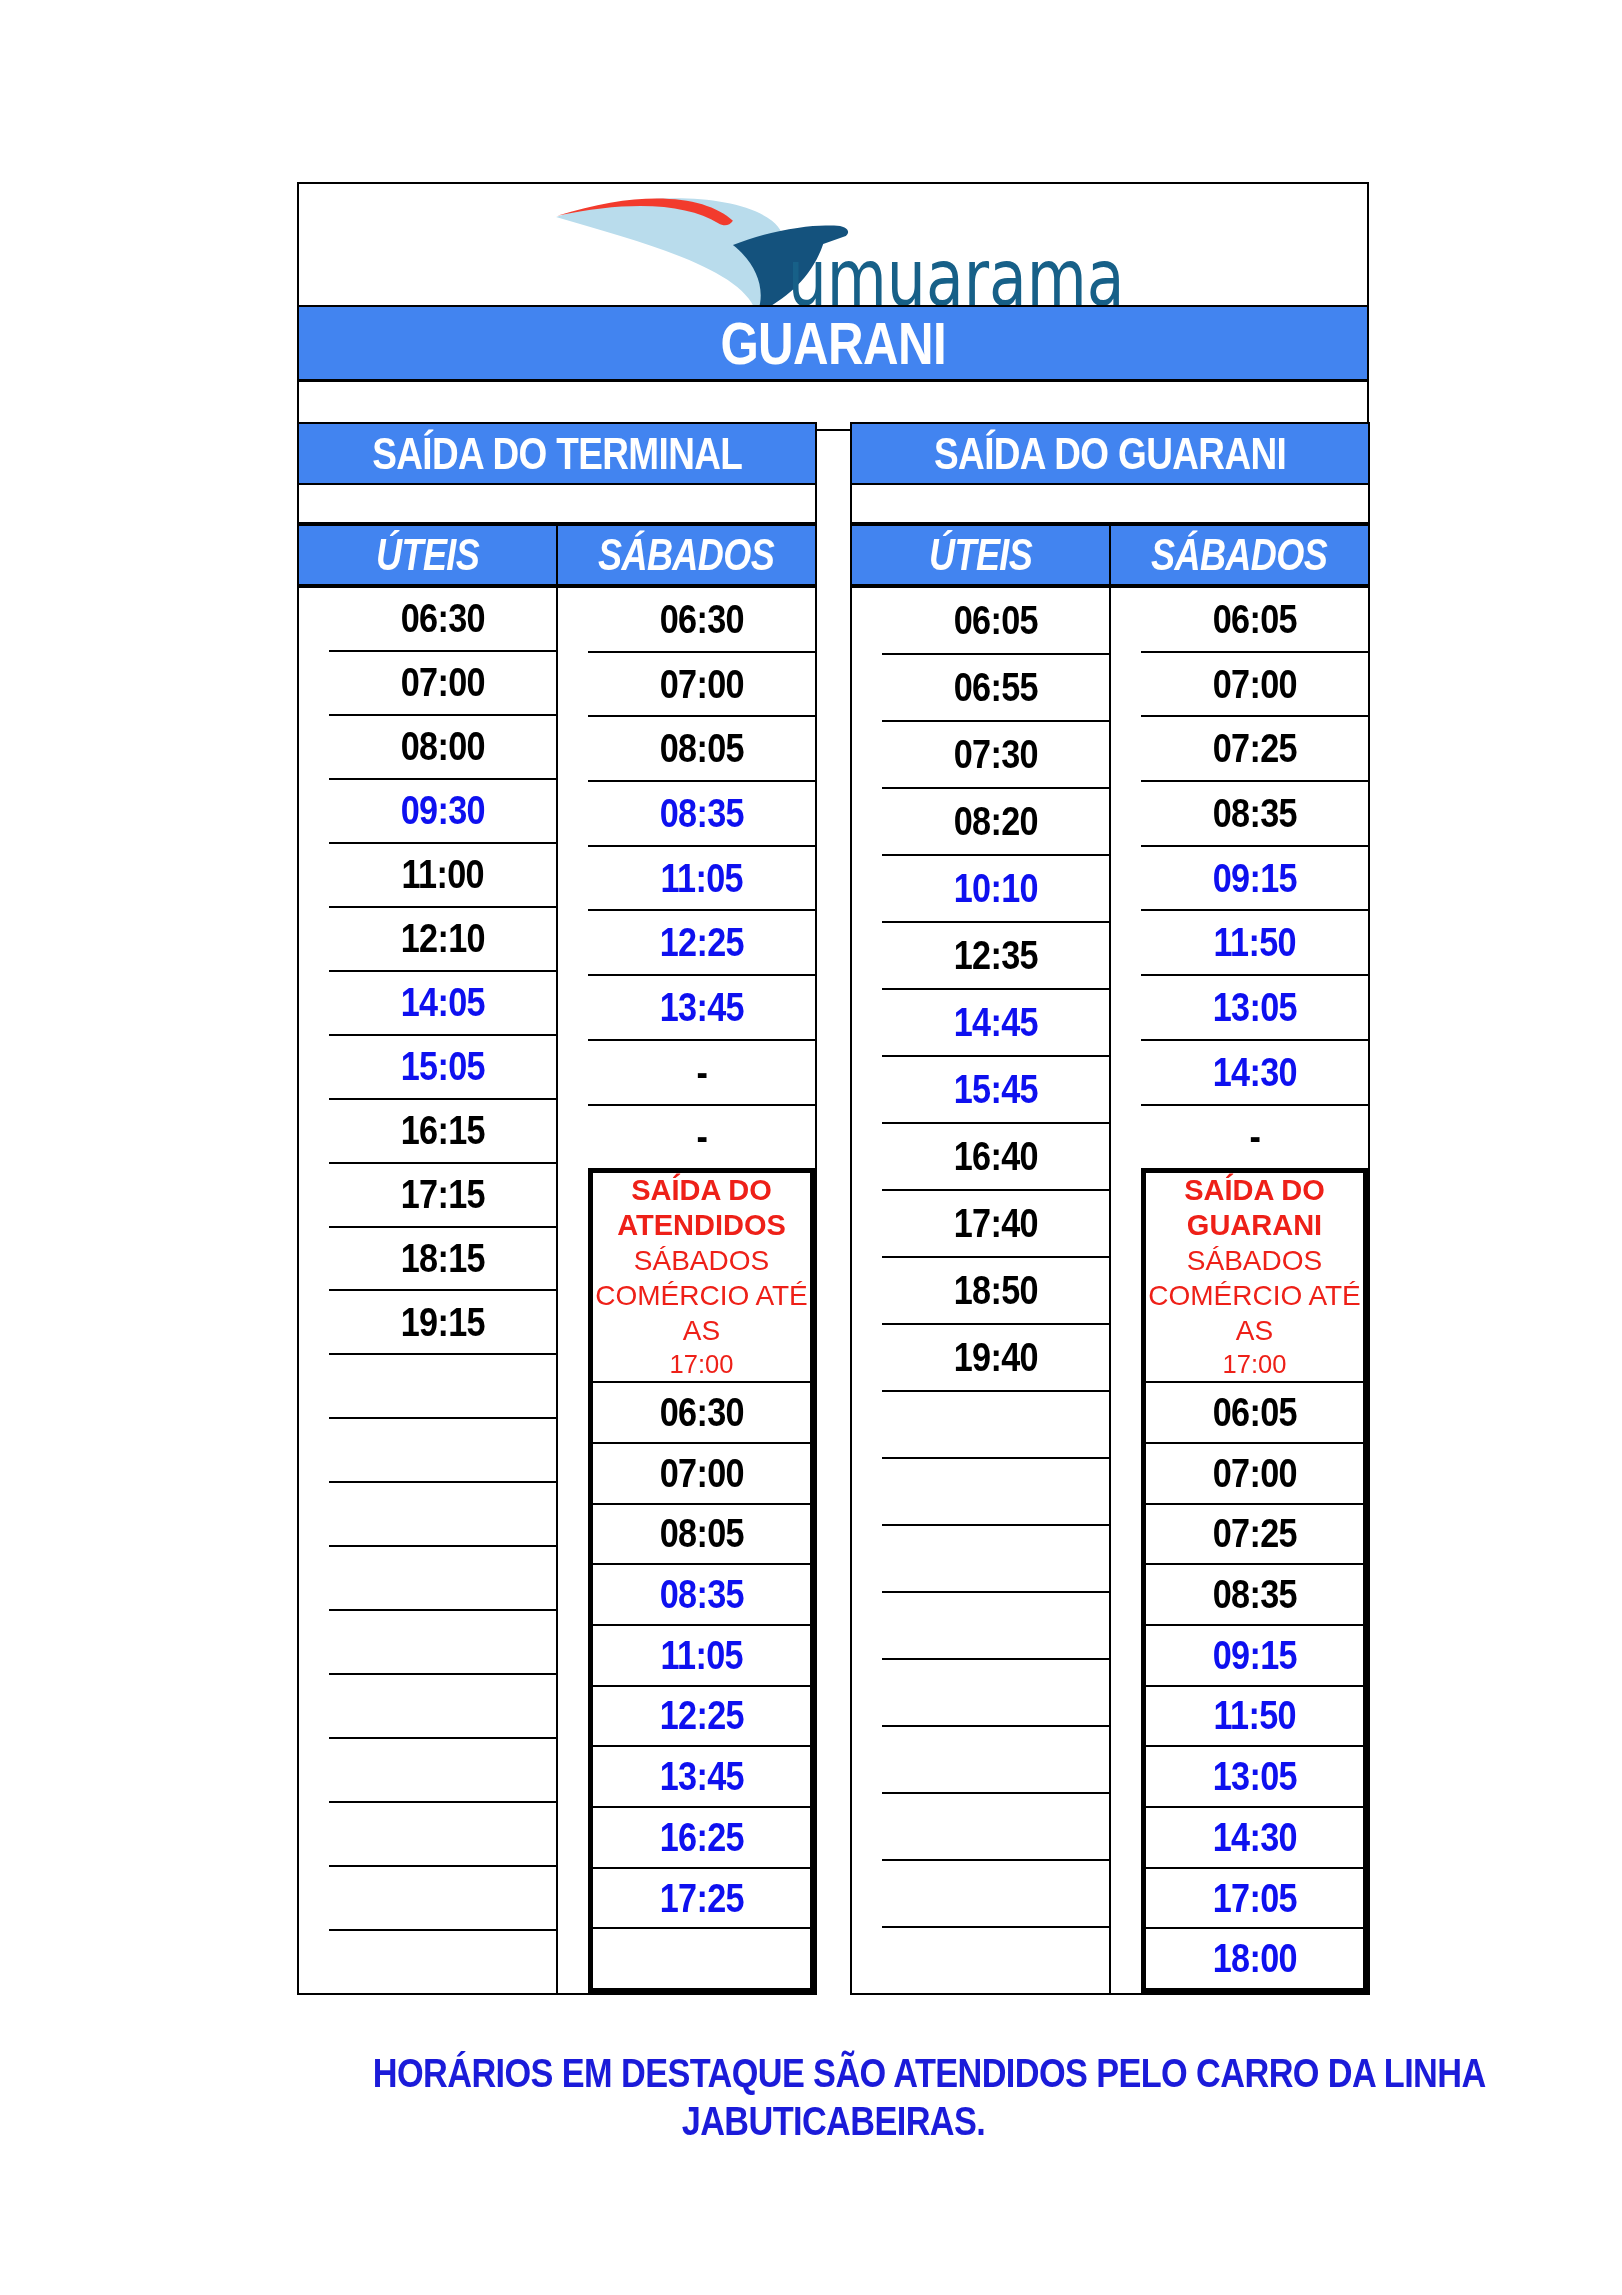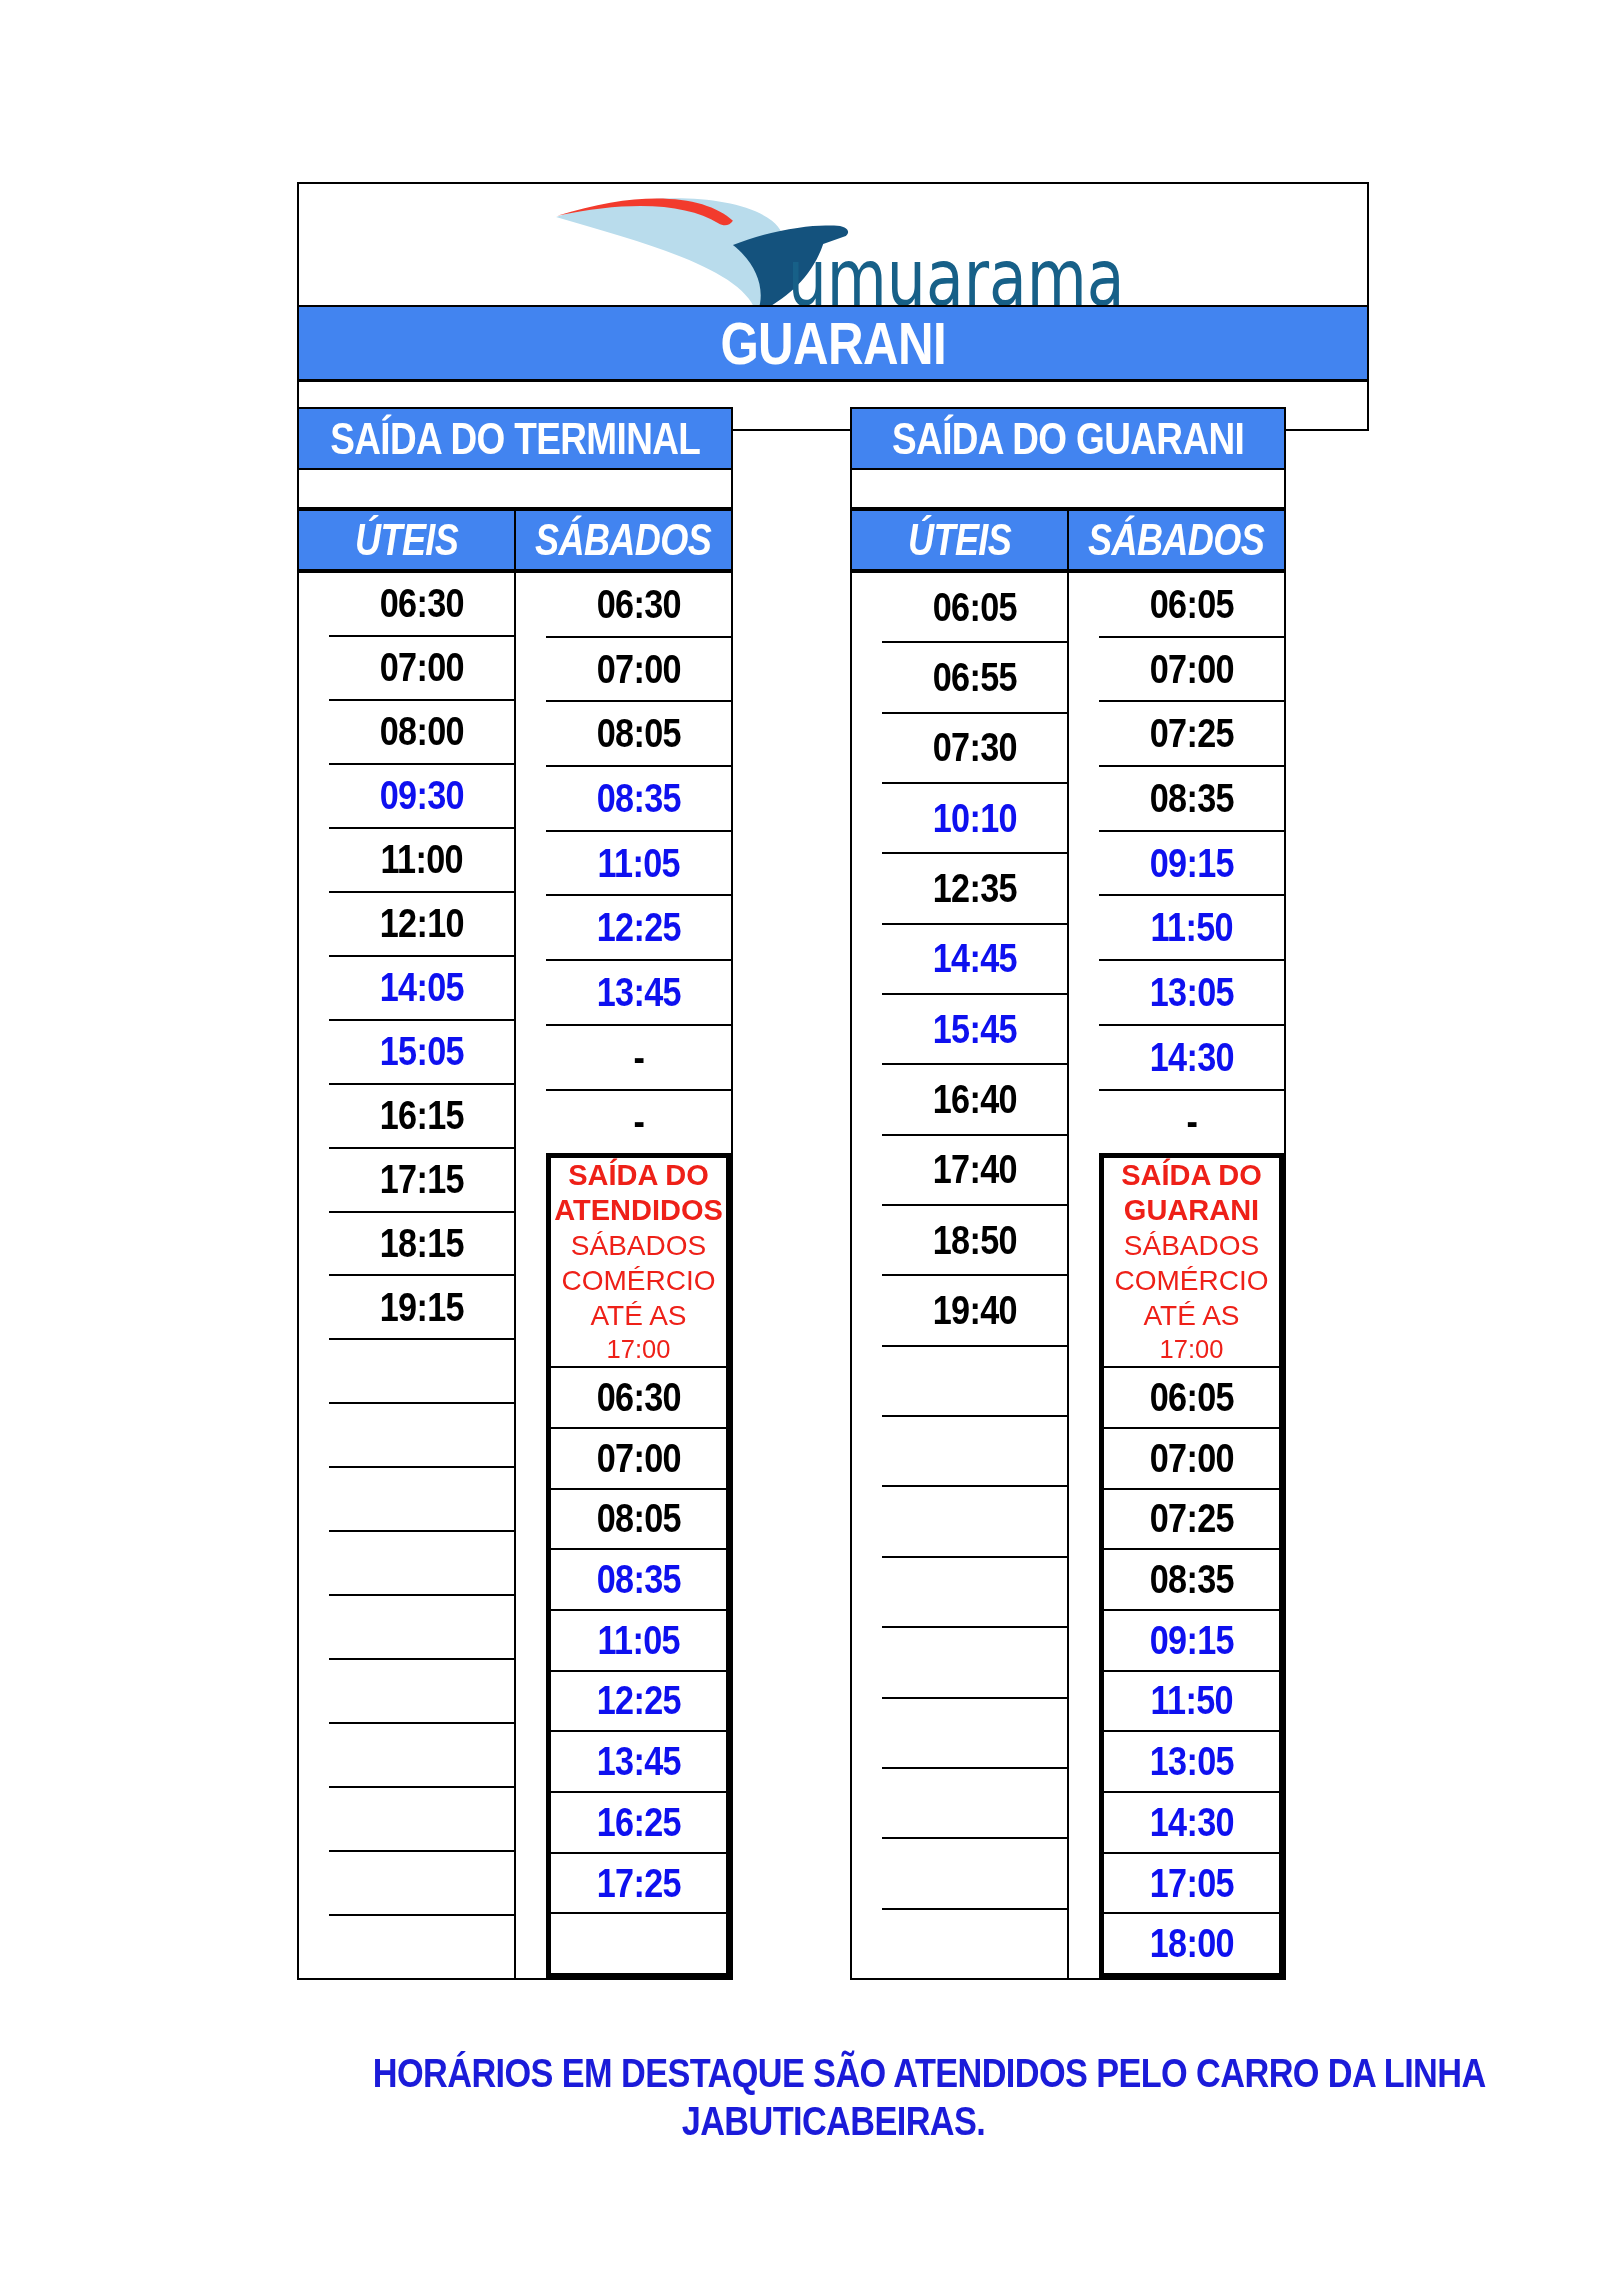--- a/index.html
+++ b/index.html
@@ -21,21 +21,21 @@
   .cond{display:inline-block;transform:scale(0.88,1.06);letter-spacing:-0.7px;white-space:nowrap;}
 
   
   .logo-band{left:297px;top:175px;width:1072px;height:129px;border:var(--bd);background:#fff;margin-top:7px;}
   .banner{left:297px;top:305px;width:1072px;height:76px;border:var(--bd);background:var(--blue);
           display:flex;align-items:center;justify-content:center;}
   .banner-title{color:#fff;font-weight:700;font-size:56px;}
   .spacer1{left:297px;top:380px;width:1072px;height:51px;border:var(--bd);background:#fff;}
 
   
-  .ttable{top:407px;width:436px;}
+  .ttable{top:422px;width:520px;}
   .ttable.t0{left:297px;}
   .ttable.t1{left:850px;}
   .section-head{height:63px;border:var(--bd);background:var(--blue);
                 display:flex;align-items:center;justify-content:center;}
   .section-head span{color:#fff;font-weight:700;font-size:42px;}
   .tspacer{height:39px;border:var(--bd);border-top:none;background:#fff;}
   .colheads{height:62px;border:var(--bd);background:var(--blue);display:flex;}
   .colheads .ch{flex:1;display:flex;align-items:center;justify-content:center;
                 color:#ffffff;font-weight:700;font-size:41px;font-style:italic;}
   .colheads .ch:first-child{border-right:var(--bd);}
@@ -228,20 +228,23 @@
     <div class="tcol uteis">
         <div class="cell">
           <span>06:05</span>
         </div>
         <div class="cell">
           <span>06:55</span>
         </div>
         <div class="cell">
           <span>07:30</span>
         </div>
+        <div class="cell">
+          <span>08:20</span>
+        </div>
         <div class="cell hl">
           <span>10:10</span>
         </div>
         <div class="cell">
           <span>12:35</span>
         </div>
         <div class="cell hl">
           <span>14:45</span>
         </div>
         <div class="cell hl">

